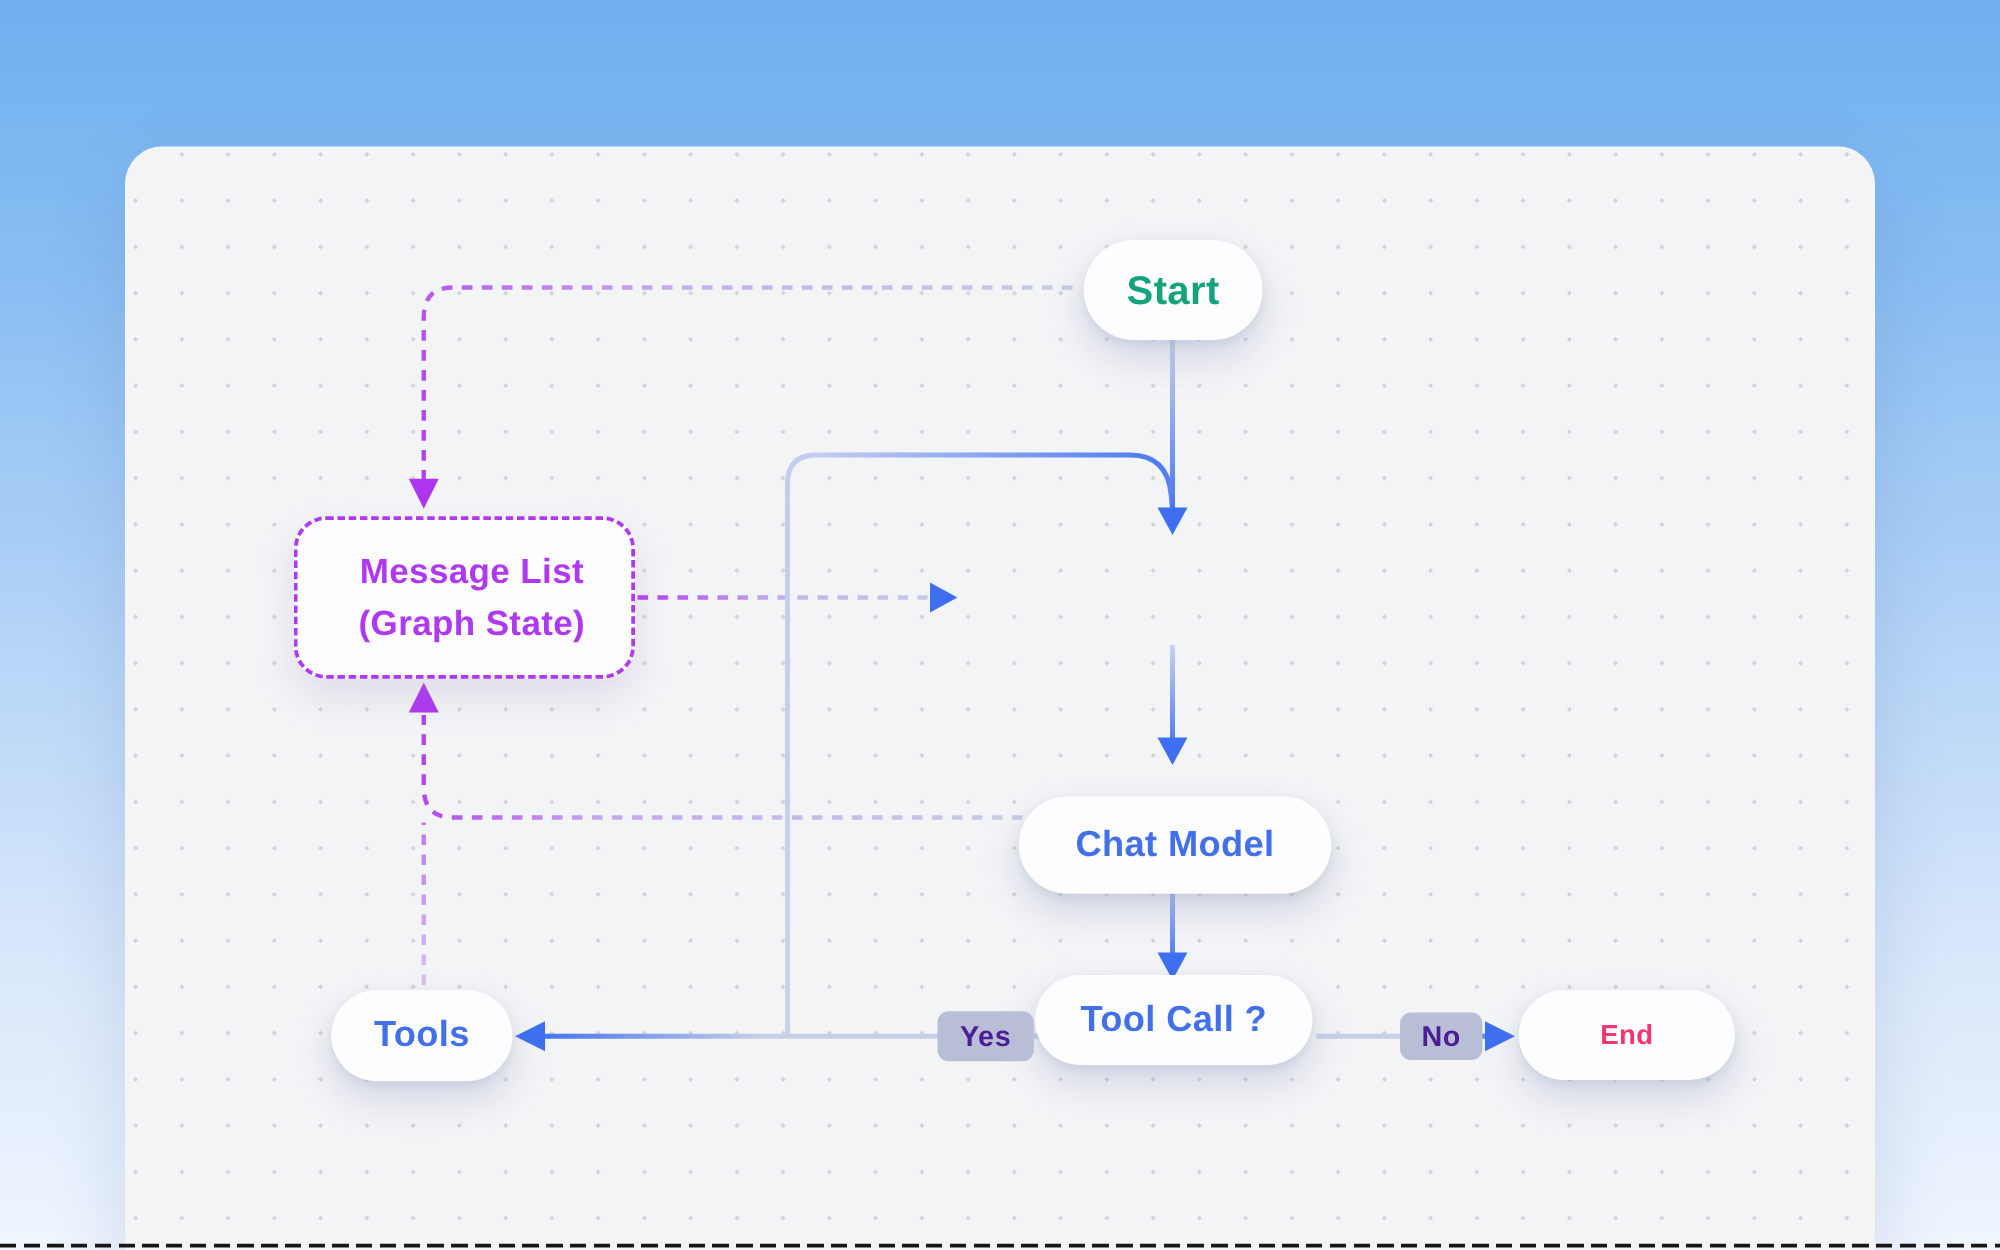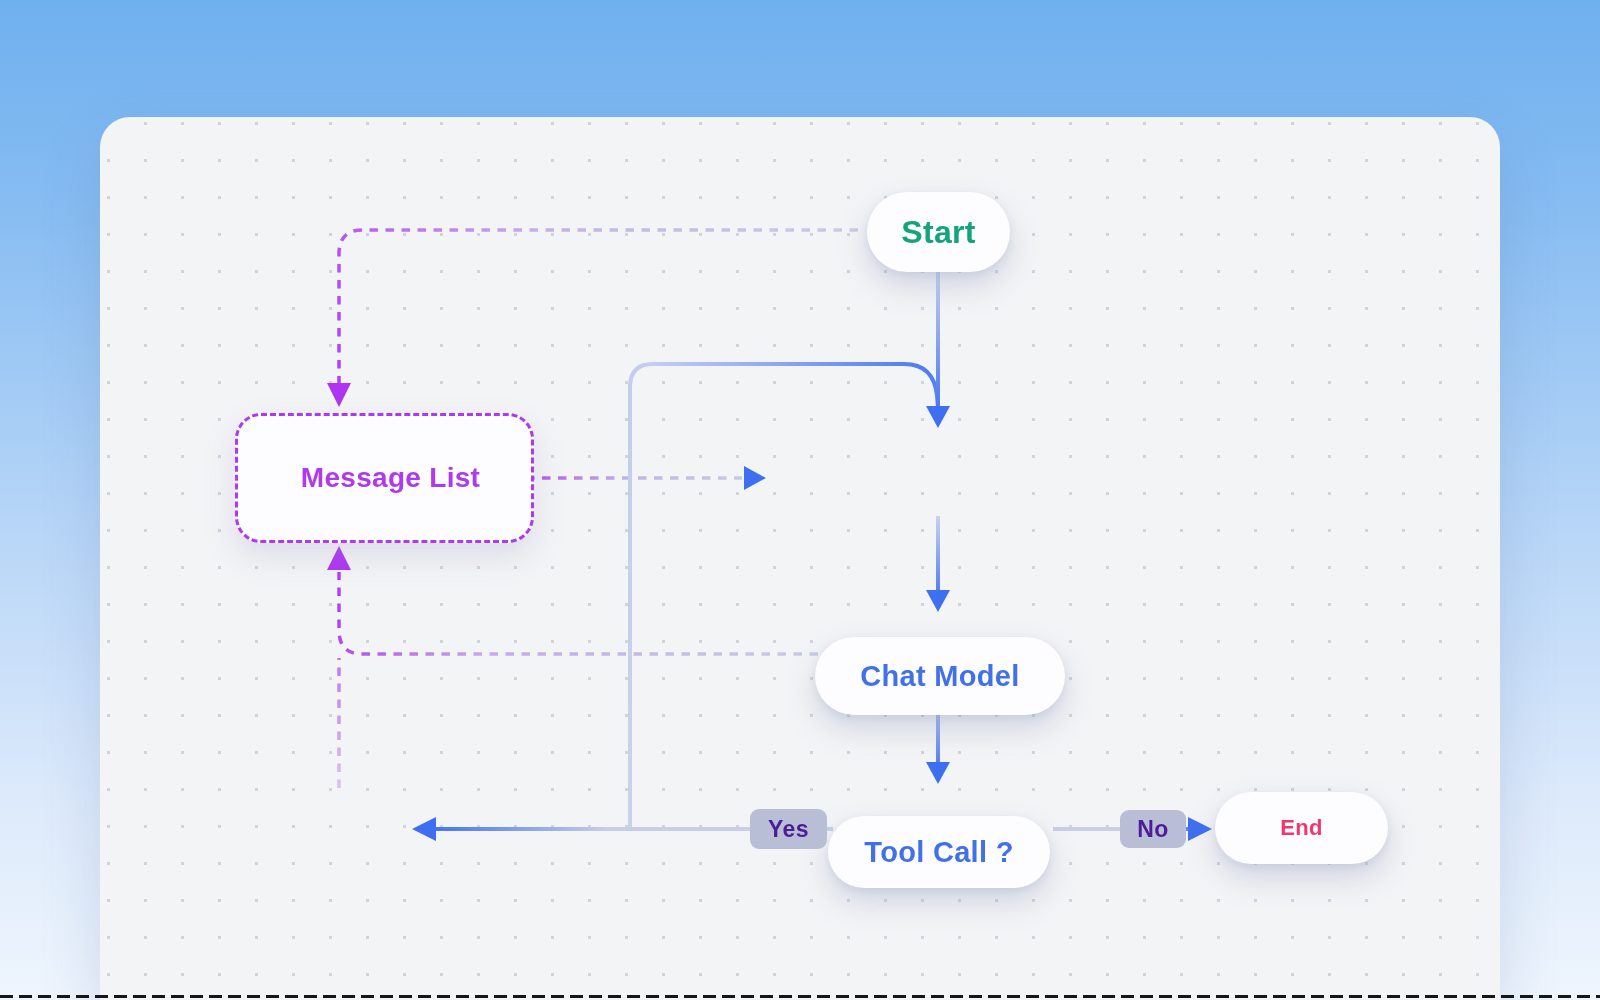--- a/index.html
+++ b/index.html
@@ -21,25 +21,25 @@
   .node{
     position:absolute;display:flex;align-items:center;justify-content:center;
     background:#fdfdff;border-radius:999px;
     box-shadow:0 14px 30px rgba(128,142,182,.30),0 3px 8px rgba(128,142,182,.15);
     font-weight:bold;letter-spacing:.3px;white-space:nowrap;
   }
   .node .lbl{pointer-events:none;}
   .n-start {left:867px;top:192px;width:143px;height:80px;font-size:32px;color:var(--c-green);}
   .n-mm    {left:772px;top:438px;width:335px;height:78px;font-size:29px;color:var(--c-blue);}
   .n-chat  {left:815px;top:637px;width:250px;height:78px;font-size:29px;color:var(--c-blue);}
-  .n-tool  {left:828px;top:816px;width:222px;height:72px;font-size:29px;color:var(--c-blue);}
+  .n-tool  {left:828px;top:780px;width:222px;height:72px;font-size:29px;color:var(--c-blue);}
   .n-tools {left:265px;top:792px;width:145px;height:73px;font-size:29px;color:var(--c-blue);}
   .n-end   {left:1215px;top:792px;width:173px;height:72px;font-size:22px;color:var(--c-pink);}
   .n-mlist{
-    position:absolute;left:235px;top:413px;width:299px;height:130px;
+    position:absolute;left:235px;top:413px;width:273px;height:130px;
     background:#fdfdff;border:3px dashed var(--c-purple);border-radius:26px;
     box-sizing:border-box;display:flex;flex-direction:column;align-items:center;justify-content:center;
     color:var(--c-purple);font-weight:bold;font-size:28px;line-height:42px;letter-spacing:.3px;
     box-shadow:0 14px 30px rgba(150,140,190,.22);
     padding-left:12px;
   }
   .edge-label{
     position:absolute;display:flex;align-items:center;justify-content:center;
     background:var(--c-chip);color:#4c1d95;font-weight:bold;font-size:23px;
     border-radius:9px;letter-spacing:.5px;margin-left:31px;
@@ -131,31 +131,35 @@
     <polygon points="1188,817 1188,841 1212,829" fill="#3e6ff0"></polygon>
   </svg>
 
   <div style="position:absolute;left:-100px;top:-117px;width:1600px;height:1000px;">
     <div class="node n-start">
       <span class="lbl">Start</span>
     </div>
 
     <div class="n-mlist">
       <span class="lbl">Message List</span>
+      <span class="lbl">(Graph State)</span>
     </div>
 
 
     <div class="node n-chat">
       <span class="lbl">Chat Model</span>
     </div>
 
     <div class="node n-tool">
       <span class="lbl">Tool Call ?</span>
     </div>
 
+    <div class="node n-tools">
+      <span class="lbl">Tools</span>
+    </div>
 
     <div class="node n-end">
       <span class="lbl">End</span>
     </div>
 
     <div class="edge-label el-yes">
       <span>Yes</span>
     </div>
     <div class="edge-label el-no">
       <span>No</span>

